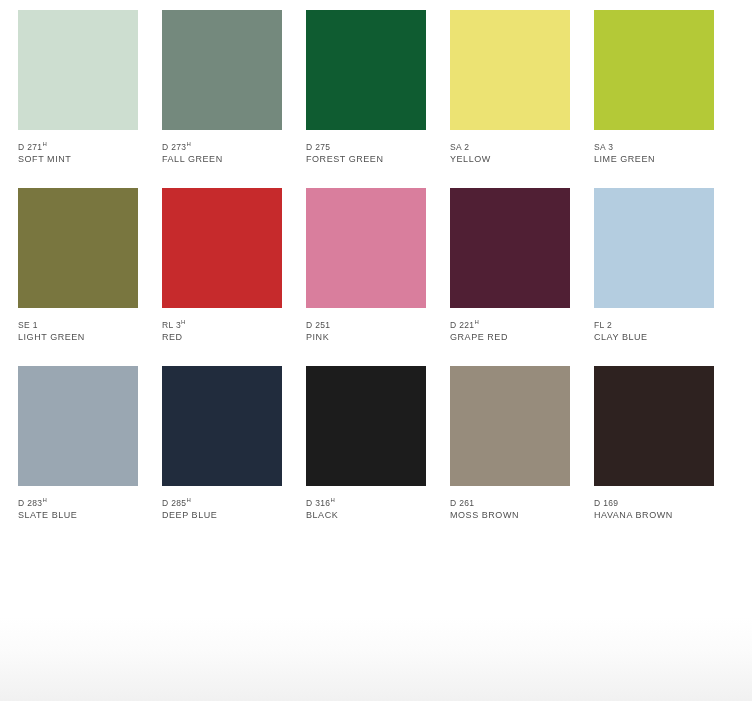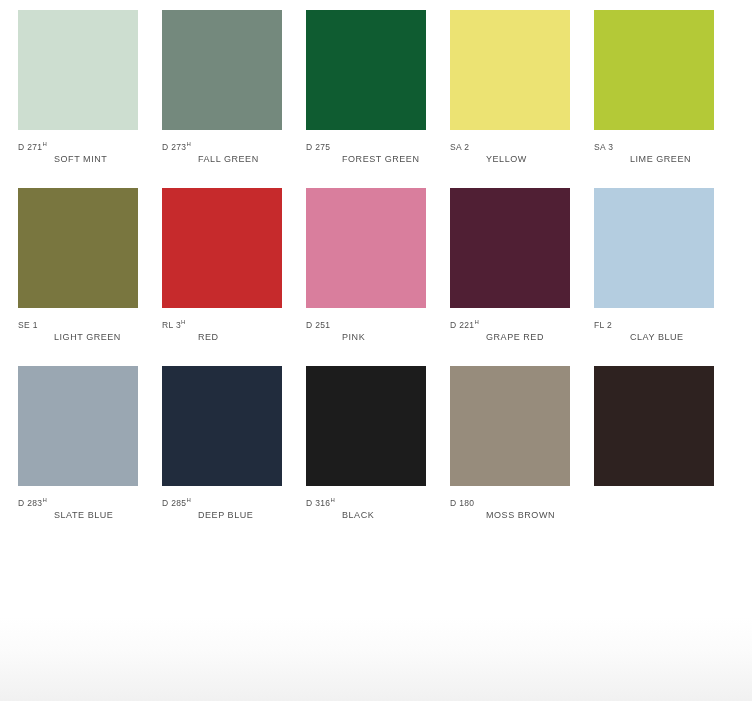--- a/index.html
+++ b/index.html
@@ -57,21 +57,20 @@
     line-height:0;
     letter-spacing:0;
   }
 
   .swatch-name {
     font-size:9px;
     line-height:13px;
     letter-spacing:0.55px;
     color:#4f4f4f;
     white-space:nowrap;
-    margin-left:36px;
   }
 
   .empty-cell { visibility:hidden; }
 </style>
 </head>
 <body>
 
 <main id="palette-grid">
     <div class="swatch-cell">
       <div class="swatch-chip" style="background-color: rgb(205, 222, 208);"></div>
@@ -160,23 +159,27 @@
     <div class="swatch-cell">
       <div class="swatch-chip" style="background-color: rgb(28, 28, 28);"></div>
       <div class="swatch-labels">
         <div class="swatch-code"><span>D 316</span><span class="sup">H</span></div>
         <div class="swatch-name">BLACK</div>
       </div>
     </div>
     <div class="swatch-cell">
       <div class="swatch-chip" style="background-color: rgb(151, 140, 124);"></div>
       <div class="swatch-labels">
-        <div class="swatch-code"><span>D 180</span></div>
+        <div class="swatch-code"><span>D 261</span></div>
         <div class="swatch-name">MOSS BROWN</div>
       </div>
     </div>
     <div class="swatch-cell">
       <div class="swatch-chip" style="background-color: rgb(46, 34, 32);"></div>
+      <div class="swatch-labels">
+        <div class="swatch-code"><span>D 169</span></div>
+        <div class="swatch-name">HAVANA BROWN</div>
+      </div>
     </div>
     <div class="swatch-cell empty-cell"></div>
     <div class="swatch-cell empty-cell"></div>
     <div class="swatch-cell empty-cell"></div>
   </main>
 
 </body></html>

